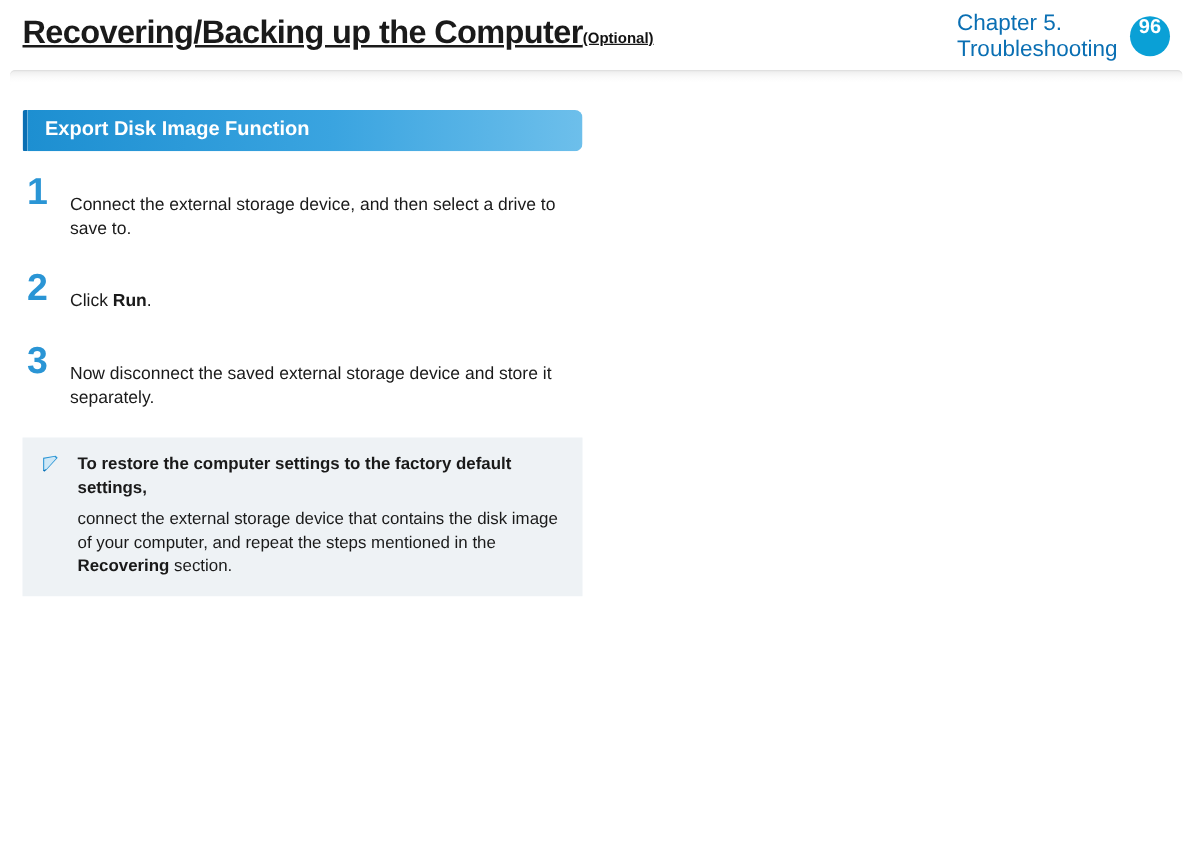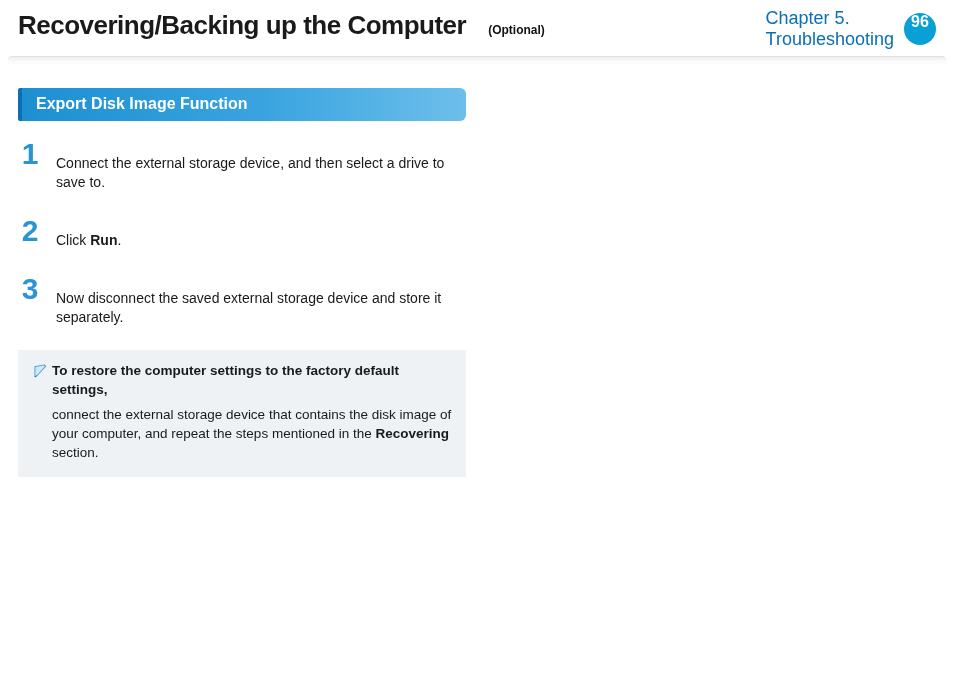--- a/index.html
+++ b/index.html
@@ -1,21 +1,21 @@
 <!DOCTYPE html>
 <html><head>
 <meta charset="utf-8">
 <style>
   * { box-sizing: border-box; margin: 0; padding: 0; }
   html, body { width: 954px; height: 677px; font-family: "Segoe UI", "Myriad Pro", Arial, sans-serif; background: #ffffff; color: #1a1a1a; }
   .page { position: relative; width: 954px; height: 677px; }
 
   
   .header { position: relative; height: 56px; padding: 10px 18px 0 18px; }
-  .title-wrap { display: flex; align-items: baseline; gap: 22px; }
+  .title-wrap { display: flex; align-items: baseline; gap: 0; text-decoration: underline; }
   .title { font-size: 26px; font-weight: 800; letter-spacing: -0.5px; }
   .subtitle { font-size: 12px; font-weight: 700; color: #111; }
   .crumb { position: absolute; right: 18px; top: 8px; display: flex; align-items: center; gap: 10px; }
   .crumb-text { text-align: left; font-size: 18px; font-weight: 400; color: #0a6fb3; line-height: 1.15; }
   .page-bubble { width: 32px; height: 32px; border-radius: 50%; background: #0aa0d6; color: #fff; display: flex; align-items: flex-start; justify-content: center; font-size: 16px; font-weight: 700; }
 
   
   .header-div { height: 14px; margin: 0 8px; border-radius: 4px;
     background: linear-gradient(to bottom, rgba(0,0,0,0.08), rgba(0,0,0,0.02) 40%, rgba(0,0,0,0) 70%);
     box-shadow: inset 0 1px 0 rgba(0,0,0,0.05); }
@@ -31,21 +31,21 @@
   .para { font-size: 14px; line-height: 1.35; color: #111; margin-top: 10px; }
 
   .steps { margin-top: 18px; }
   .step { display: flex; gap: 14px; margin-bottom: 24px; }
   .step-num { color: #2a95d5; font-size: 30px; font-weight: 700; line-height: 1; width: 24px; text-align: center; }
   .step-body { flex: 1; font-size: 14px; line-height: 1.35; padding-top: 4px; margin-top: 11px; }
   .step-body p + p { margin-top: 10px; }
   .b { font-weight: 800; }
 
   
-  .note { margin-top: 4px; background: #eef2f5; padding: 12px 14px 14px 14px; display: flex; }
+  .note { margin-top: 4px; background: #eef2f5; padding: 12px 14px 14px 14px; display: flex; gap: 10px; }
   .note-text { flex: 1; font-size: 13.5px; line-height: 1.4; }
   .note-title { font-weight: 800; display: block; margin-bottom: 6px; }
   .note-icon { width: 20px; height: 20px; flex: 0 0 20px; }
 </style>
 </head>
 <body>
 
 <div class="page">
 
   <div class="header">

